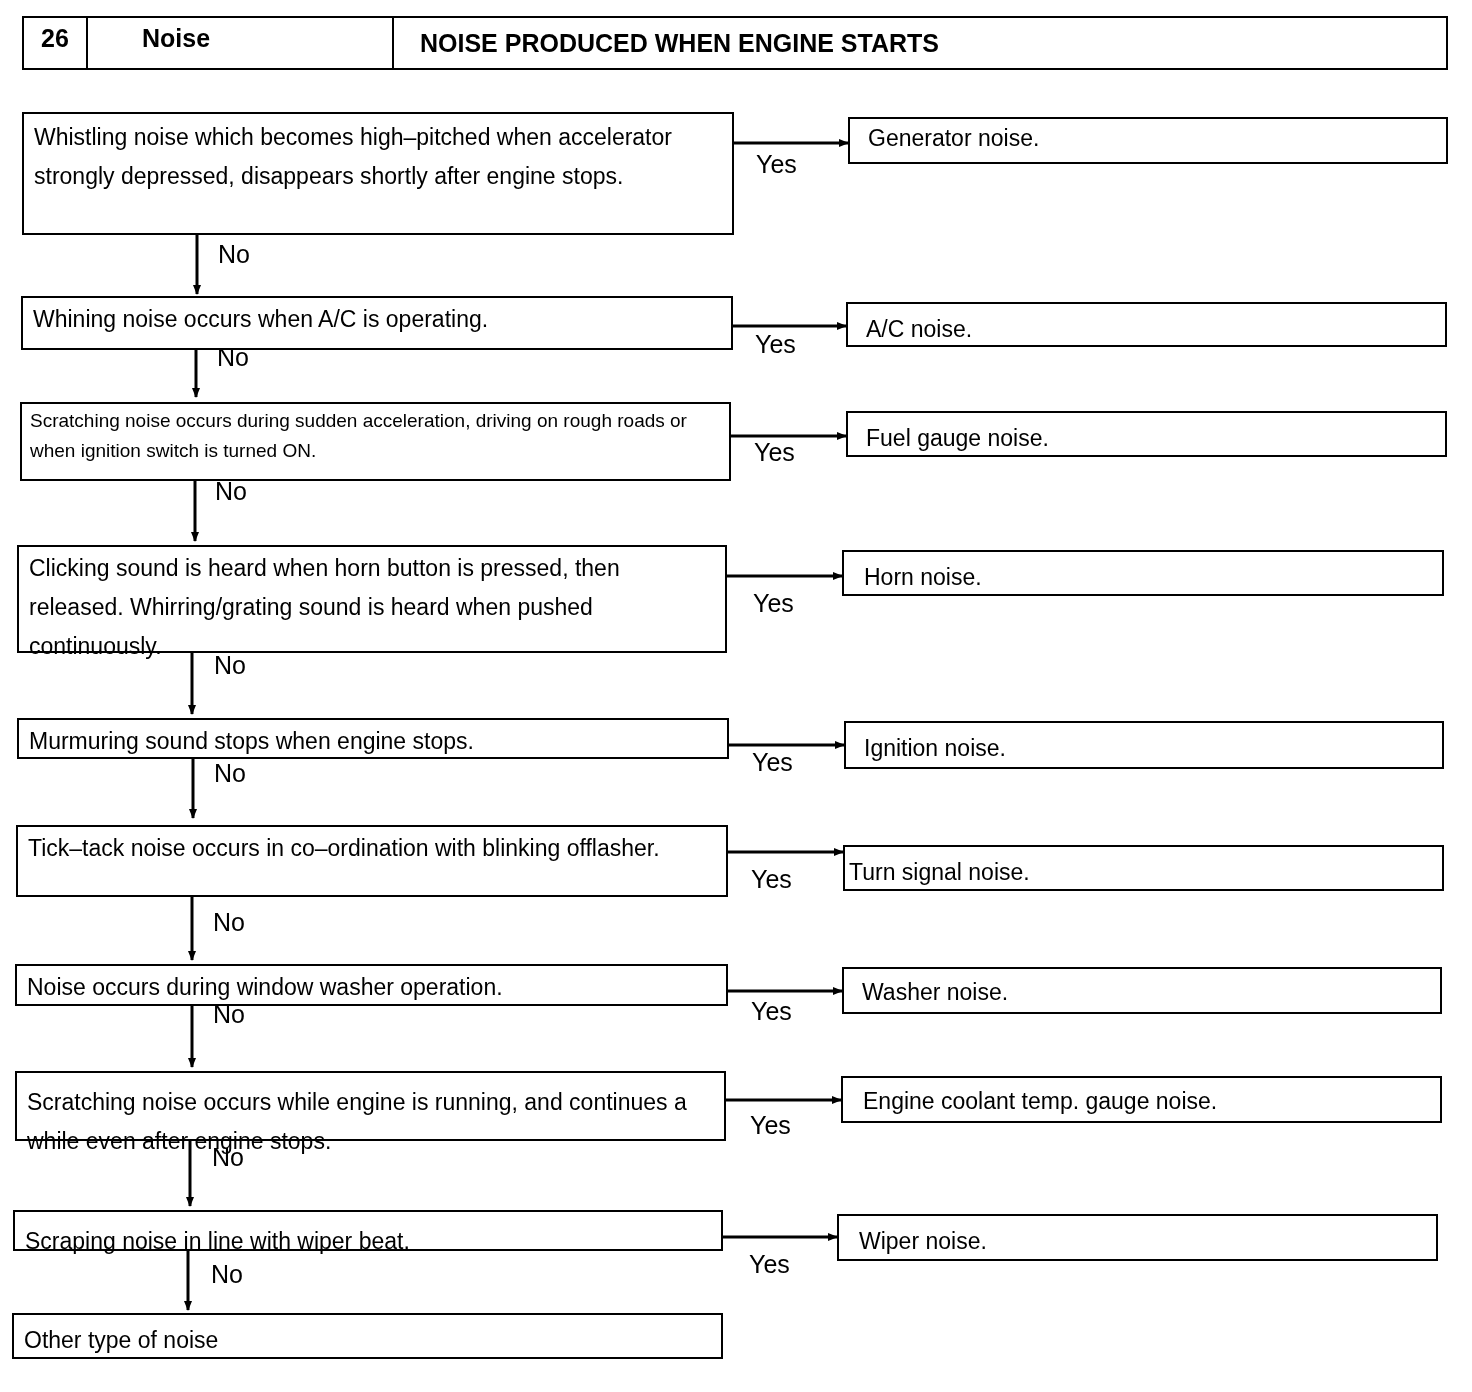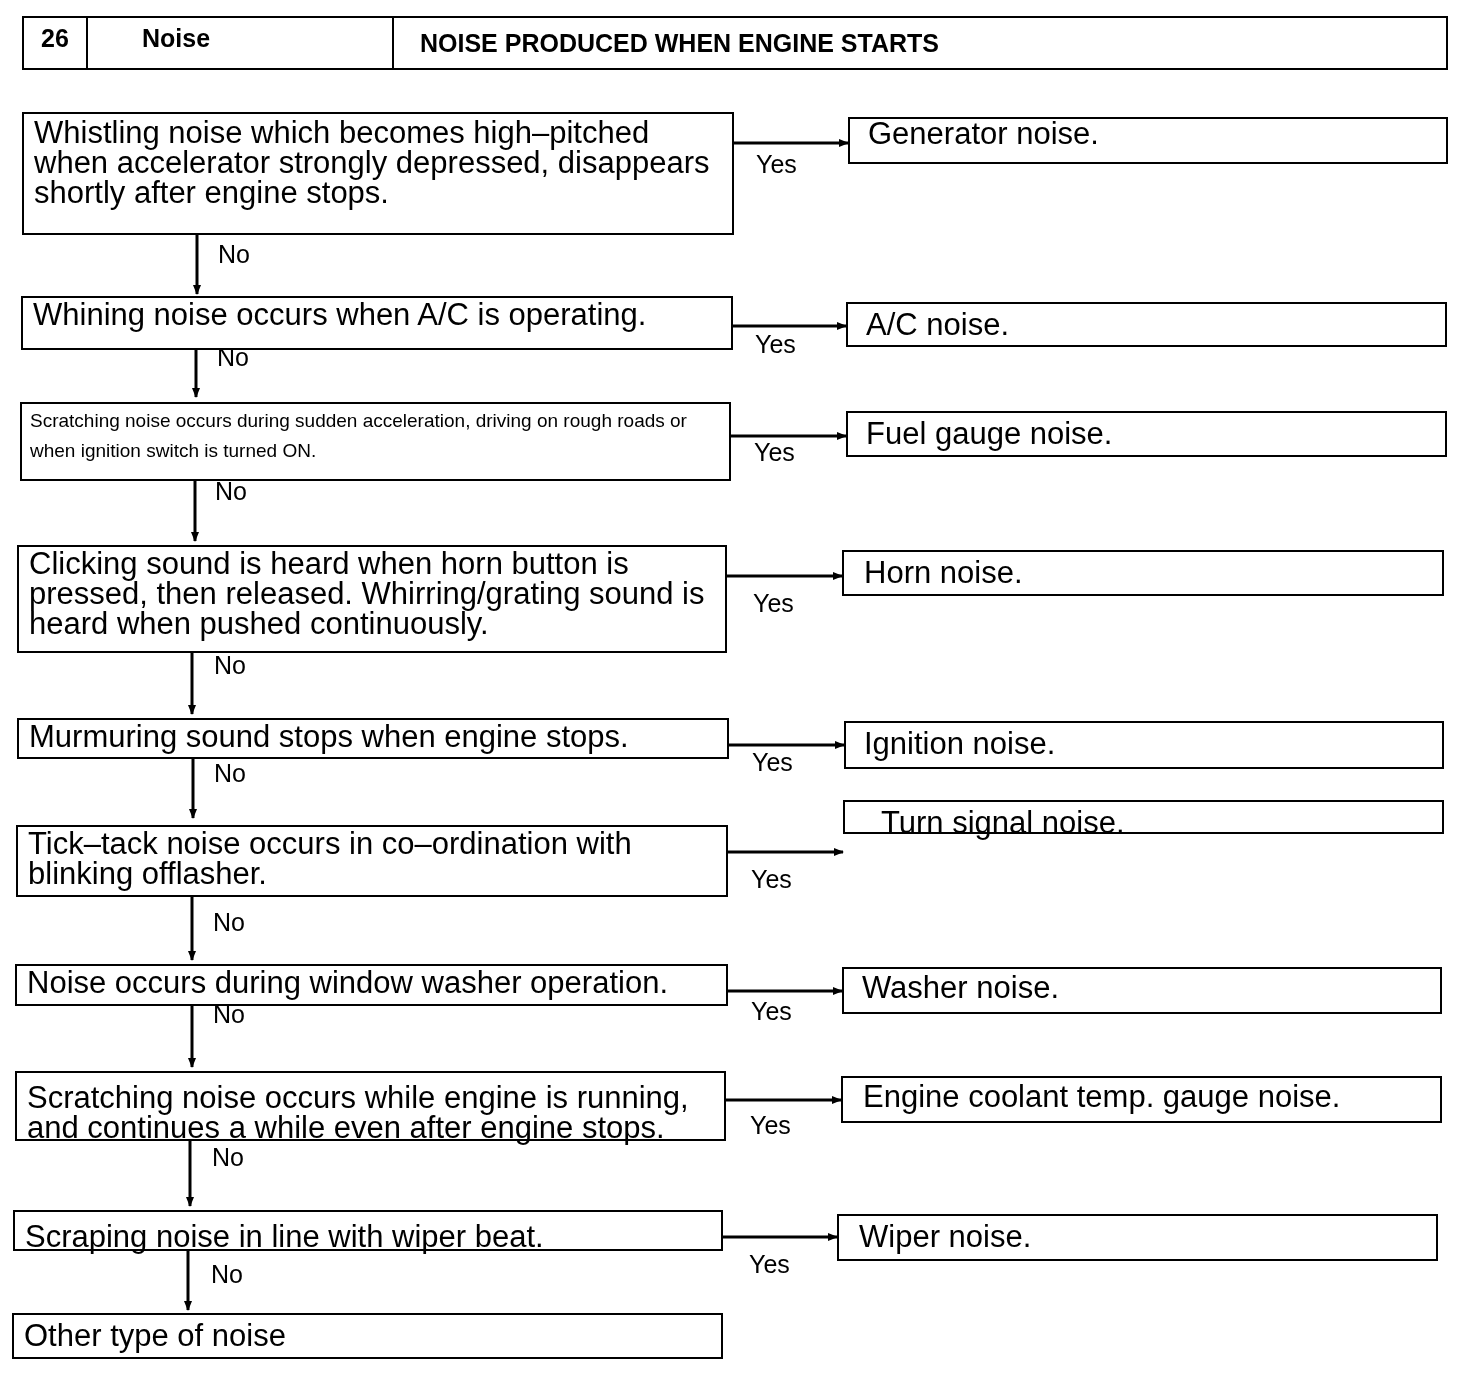--- a/index.html
+++ b/index.html
@@ -6,21 +6,21 @@
   body { width:1472px; height:1392px; position:relative; overflow:hidden;
          font-family:"Liberation Sans", sans-serif; color:#000; }
   .hdr { position:absolute; left:22px; top:16px; width:1426px; height:54px;
          border:2px solid #000; box-sizing:border-box; }
   .hdr .cell { position:absolute; top:0; height:100%; display:flex; align-items:center;
                font-weight:bold; font-size:25px; box-sizing:border-box; }
   .hdr .num { left:0; width:64px; justify-content:center; border-right:2px solid #000; padding-bottom:10px; }
   .hdr .cat { left:86px; width:284px; padding-left:32px; border-right:2px solid #000; padding-bottom:10px; }
   .hdr .ttl { left:370px; padding-left:26px; }
   .box { position:absolute; border:2px solid #000; box-sizing:border-box; background:#fff;
-         font-size:31px; line-height:30px; padding:4px 10px; }
+         font-size:23px; line-height:39px; padding:4px 10px; }
   .box.small { font-size:19px; line-height:30px; }
   .lbl { position:absolute; font-size:25px; }
   svg.lines { position:absolute; left:0; top:0; }
 </style>
 </head>
 <body>
 
 <div class="hdr">
   <div class="cell num">26</div>
   <div class="cell cat">Noise</div>
@@ -96,21 +96,21 @@
 </div>
 <div class="box" style="left:846px;top:411px;width:601px;height:46px;padding:6px 18px;">
   <span>Fuel gauge noise.</span>
 </div>
 <div class="box" style="left:842px;top:550px;width:602px;height:46px;padding:6px 20px;">
   <span>Horn noise.</span>
 </div>
 <div class="box" style="left:844px;top:721px;width:600px;height:48px;padding:6px 18px;">
   <span>Ignition noise.</span>
 </div>
-<div class="box" style="left:843px;top:800px;width:601px;height:34px;padding:6px 36px;">
+<div class="box" style="left:843px;top:845px;width:601px;height:46px;padding:6px 4px;">
   <span>Turn signal noise.</span>
 </div>
 <div class="box" style="left:842px;top:967px;width:600px;height:47px;padding:4px 18px;">
   <span>Washer noise.</span>
 </div>
 <div class="box" style="left:841px;top:1076px;width:601px;height:47px;padding:4px 20px;">
   <span>Engine coolant temp. gauge noise.</span>
 </div>
 <div class="box" style="left:837px;top:1214px;width:601px;height:47px;padding:6px 20px;">
   <span>Wiper noise.</span>

